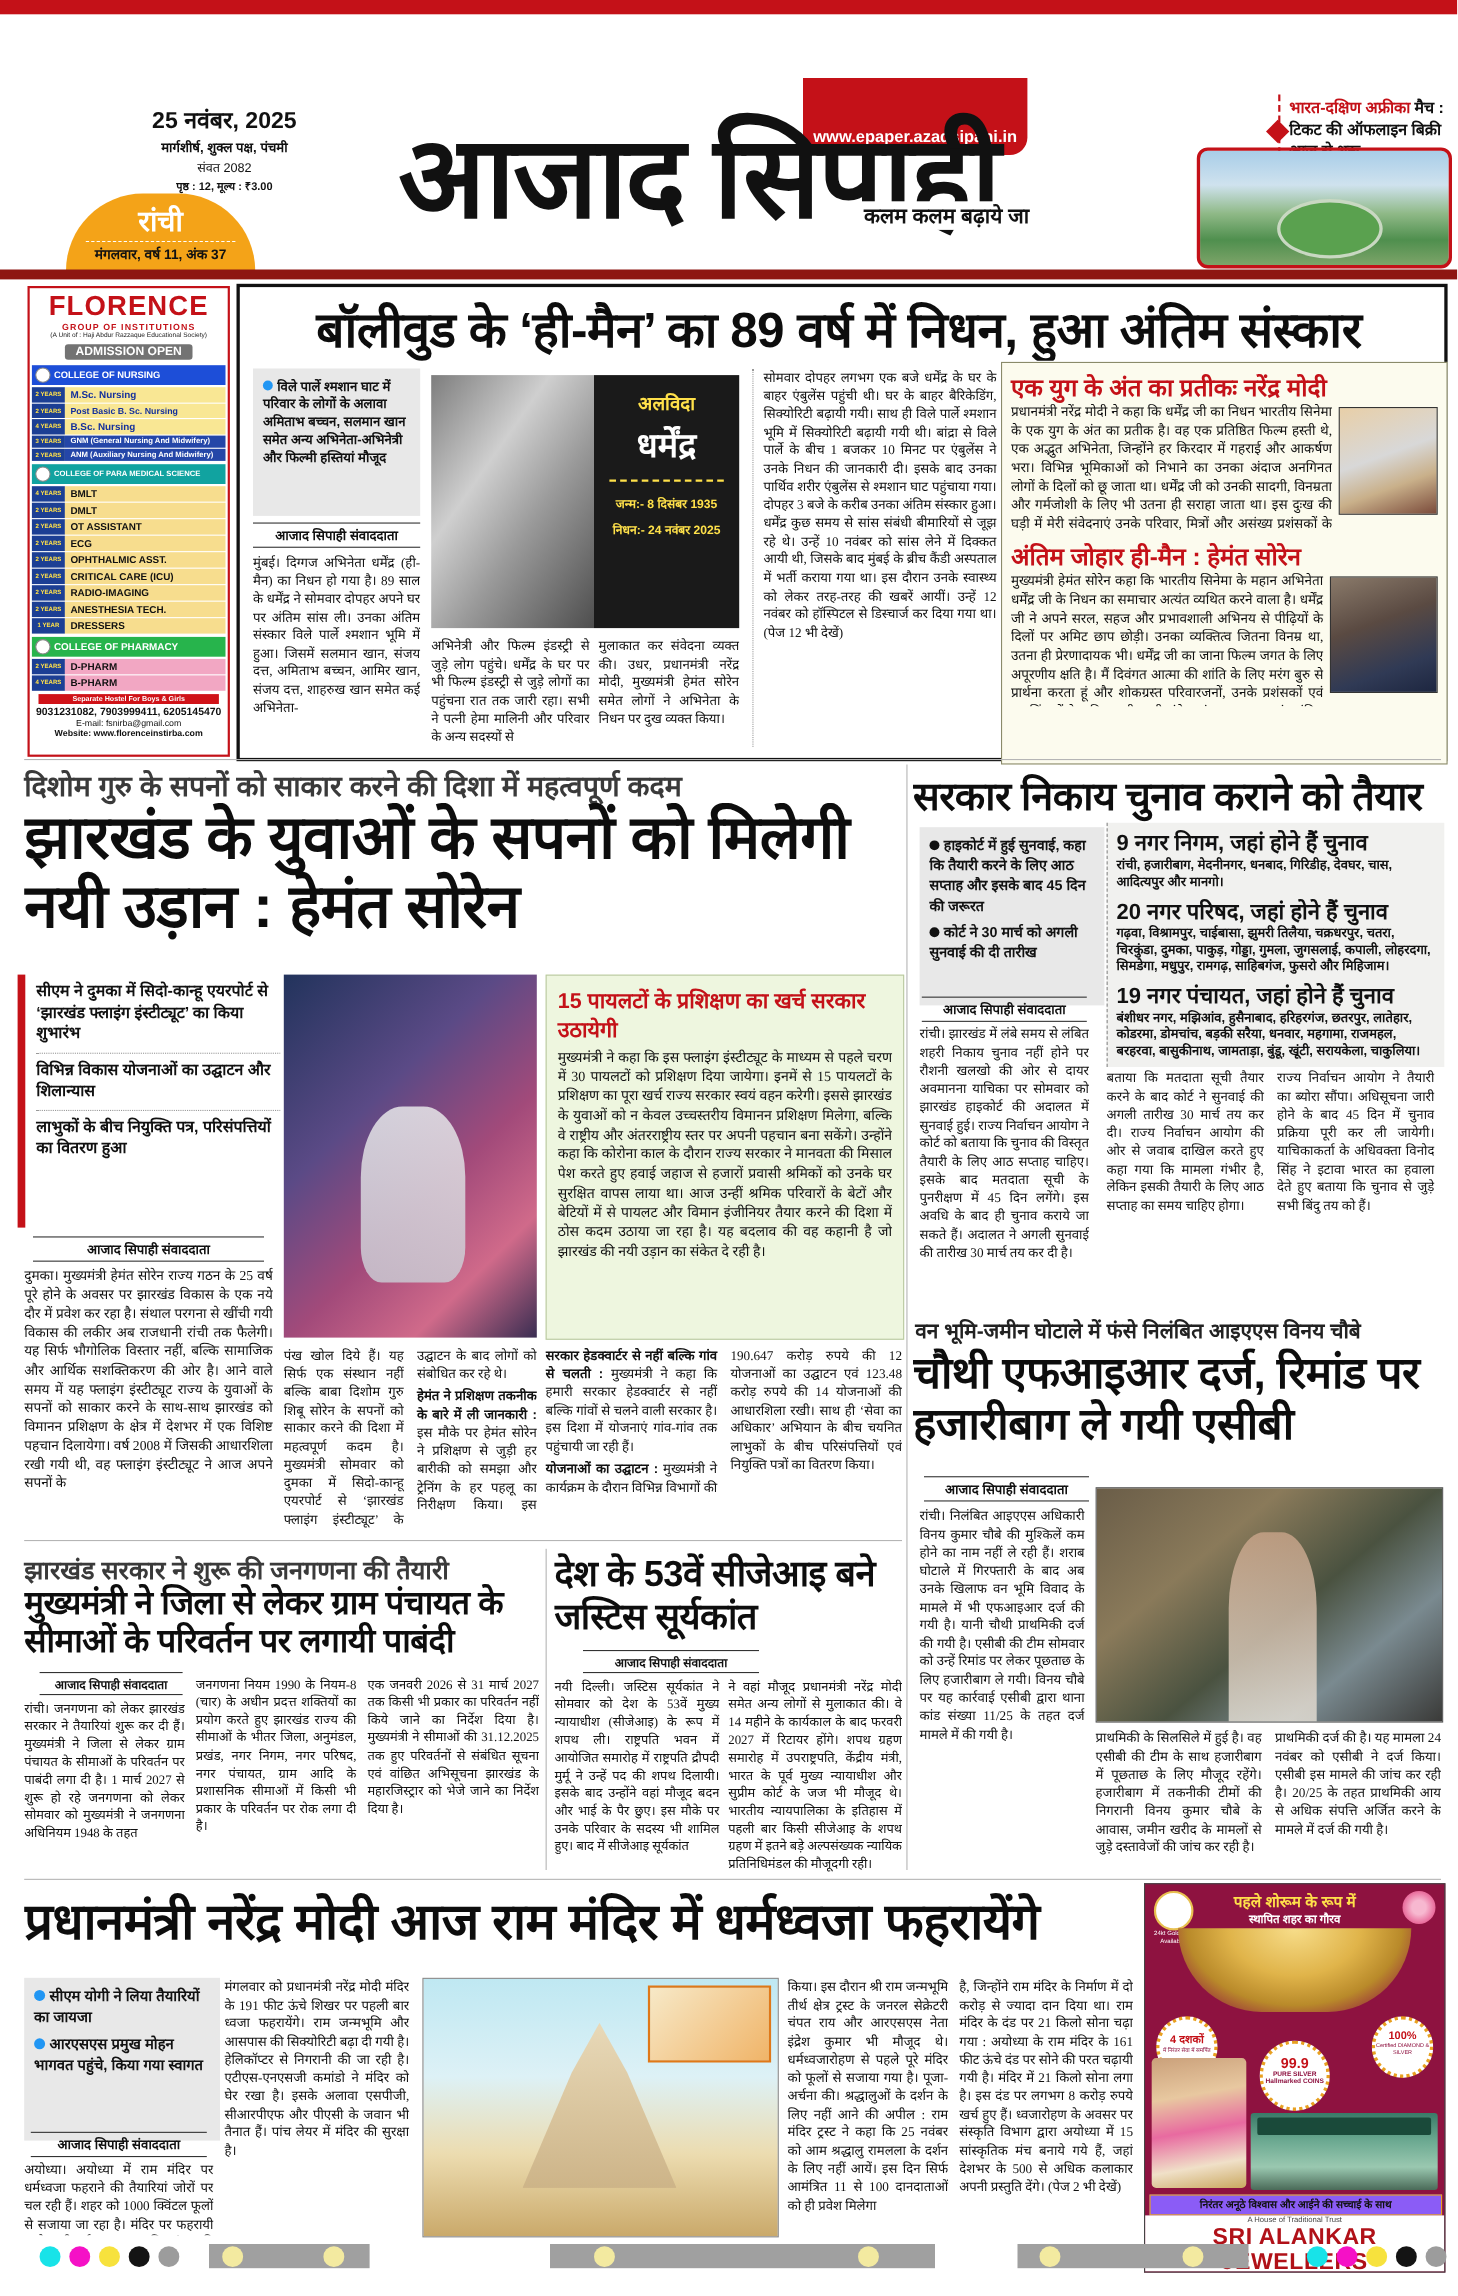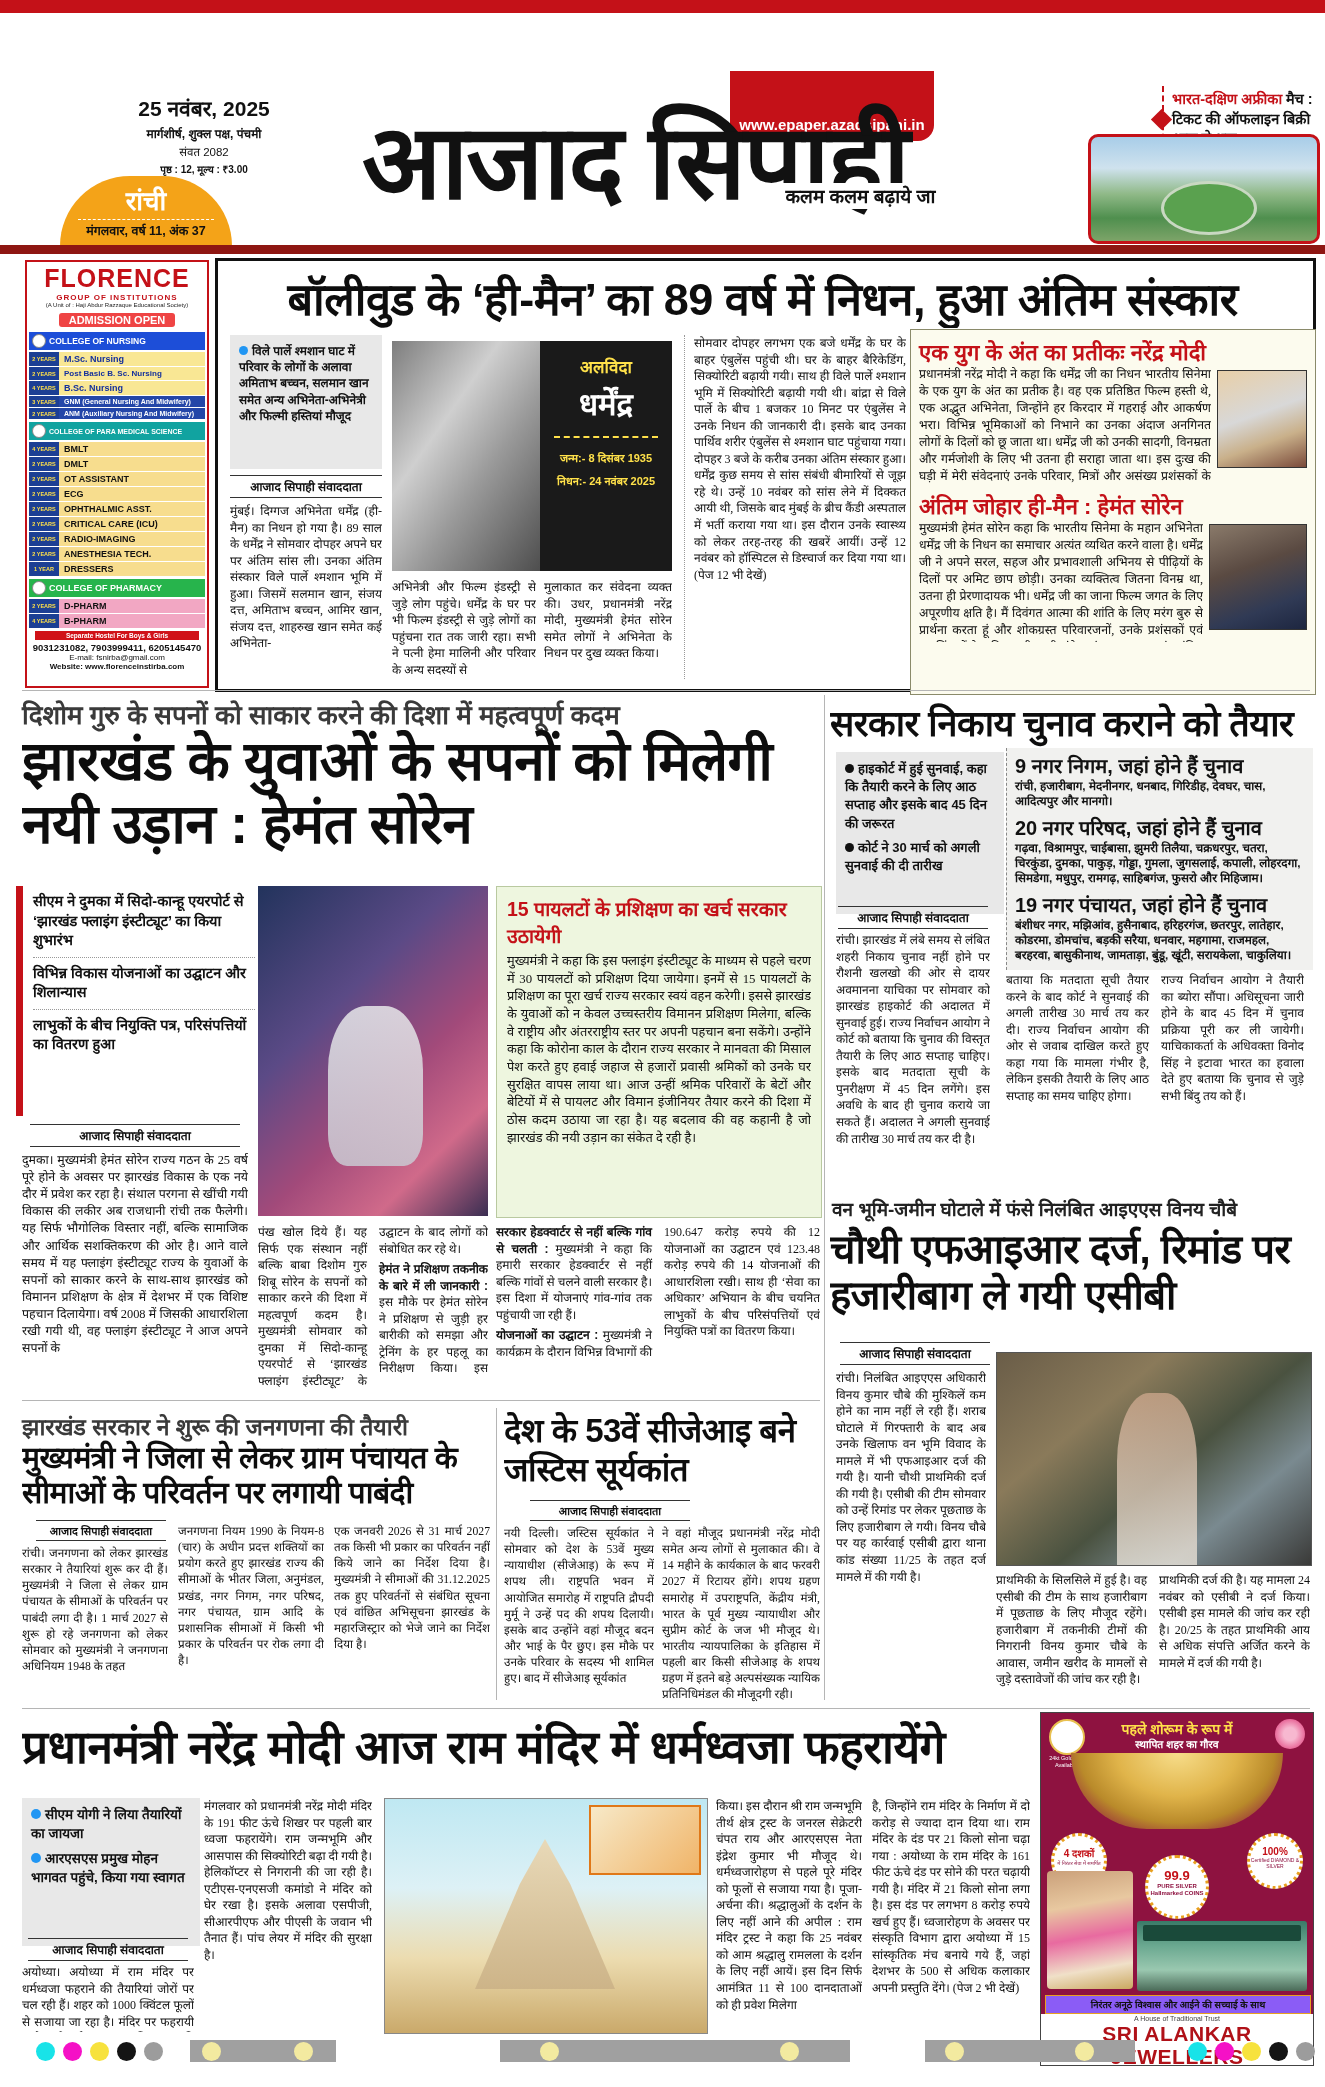--- a/index.html
+++ b/index.html
@@ -84,21 +84,21 @@
     <div style="border-top:1.5px dashed #fff;margin:1px 18px 2px 18px;"></div>
     <div class="sans bold" style="font-size:12.5px;color:#111;">मंगलवार, वर्ष 11, अंक 37</div>
   </div>
 
   <div class="abs" style="left:0;top:245px;width:1325px;height:9px;background:#8e1612;"></div>
 
   <div class="abs flor" style="left:25px;top:260px;width:180px;height:424px;">
     <div class="ctr bold red" style="font-size:25px;letter-spacing:1px;margin-top:2px;">FLORENCE</div>
     <div class="ctr bold red" style="font-size:8px;letter-spacing:1px;">GROUP OF INSTITUTIONS</div>
     <div class="ctr" style="font-size:6px;color:#222;">(A Unit of : Haji Abdur Razzaque Educational Society)</div>
-    <div class="ctr" style="margin:2px 0;"><span style="background:#ef4444;color:#fff;font-weight:bold;font-size:11px;padding:1px 10px;border-radius:3px;margin-top:28px;">ADMISSION OPEN</span></div>
+    <div class="ctr" style="margin:2px 0;"><span style="background:#737373;color:#fff;font-weight:bold;font-size:11px;padding:1px 10px;border-radius:3px;margin-top:28px;">ADMISSION OPEN</span></div>
 
     <div class="fsec" style="background:#1d4ed8;font-size:8.5px;">
       <span class="flogo"></span>
       <span>COLLEGE OF NURSING</span>
     </div>
     <div class="frow">
         <span class="fyr">2 YEARS</span>
         <span class="fnm ylw">M.Sc. Nursing</span>
       </div>
     <div class="frow">

